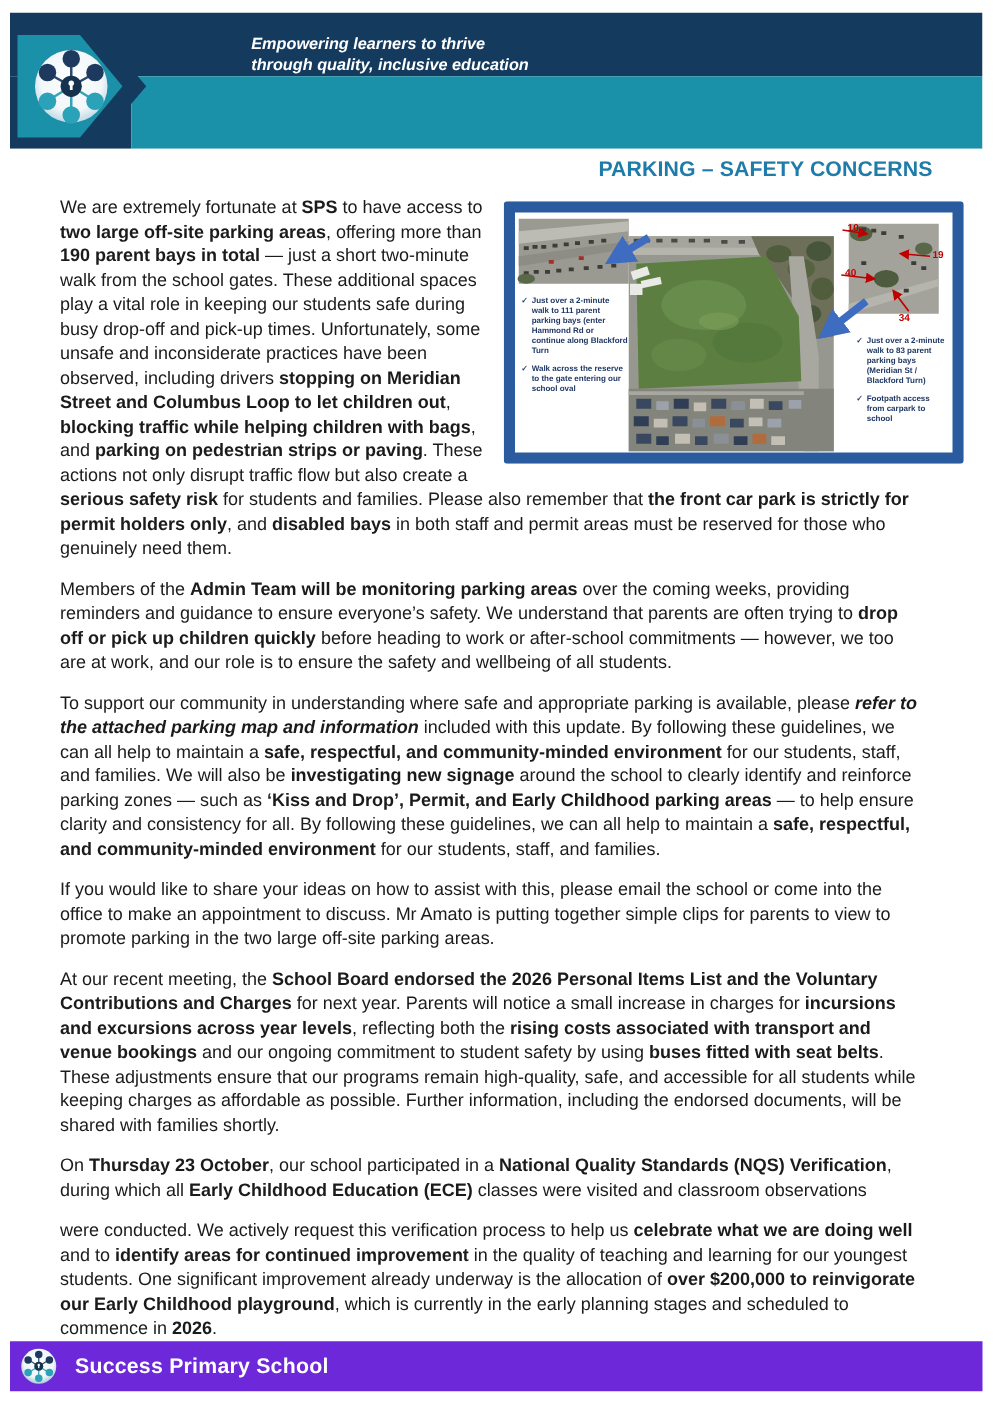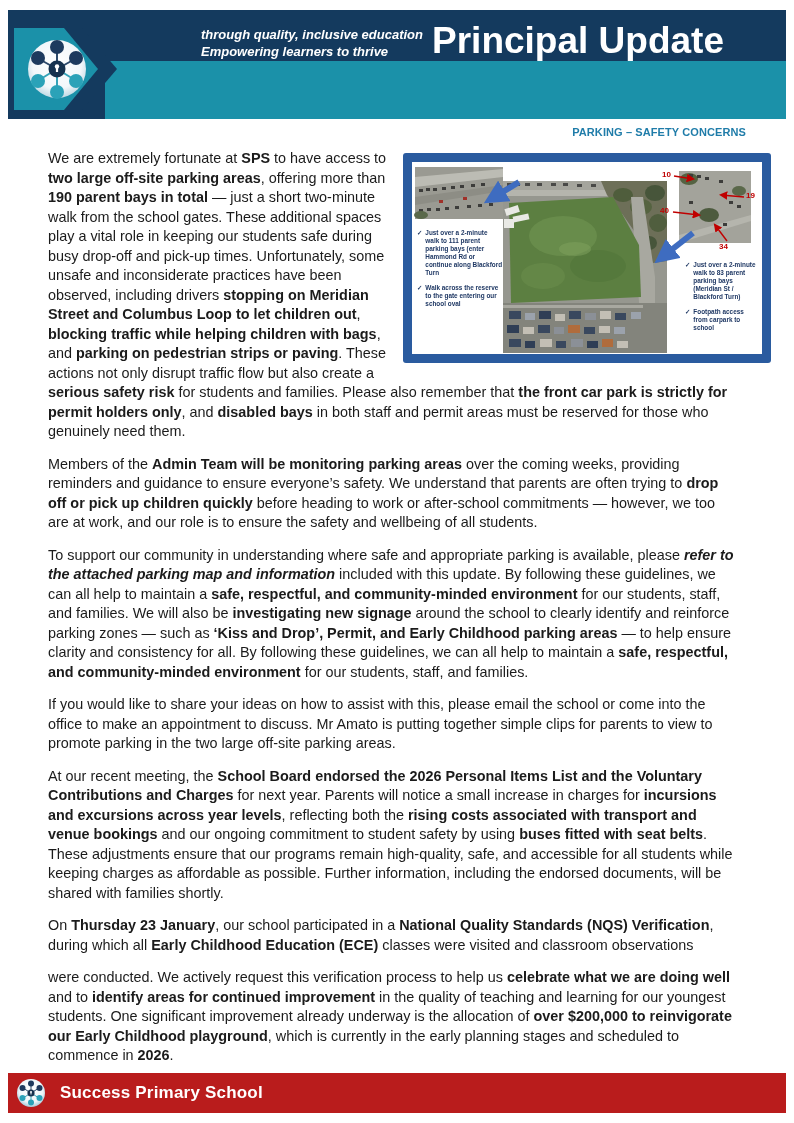--- a/index.html
+++ b/index.html
@@ -15,46 +15,46 @@
     position:absolute;left:193px;top:16px;width:250px;color:#ffffff;
     font-size:13px;font-weight:bold;font-style:italic;line-height:17px;
   }
   .main-title{
     position:absolute;right:62px;top:10px;color:#ffffff;
     font-size:37px;font-weight:bold;letter-spacing:0px;
   }
   
   .content{position:absolute;left:48px;top:126px;width:698px;}
   .sec-h{
-    text-align:right;color:#1F7CA9;font-weight:bold;font-size:11px;
+    text-align:right;color:#1F7CA9;font-weight:bold;font-size:17px;
     margin:0 0 11px 0;letter-spacing:0.1px;
   }
   .content p{
     font-size:14.4px;line-height:19.5px;color:#1b1b1b;margin:0 12px 13px 0;
   }
   .sec-h.mt{margin-top:16px;}
   
   .map{
     position:relative;float:right;width:368px;height:210px;
     margin:4px -25px 8px 12px;
   }
   .map svg{position:absolute;left:0;top:0;}
   .mbul{position:absolute;font-size:6.4px;font-weight:bold;color:#1f3864;line-height:8px;}
   .mbul .item{margin-bottom:7px;display:flex;}
   .mbul .chk{margin-right:3px;}
   .mbul-left{left:14px;top:76px;width:86px;}
   .mbul-right{left:282px;top:108px;width:72px;}
   .baynum{position:absolute;color:#C00000;font-size:8px;font-weight:bold;width:16px;}
-  .baynum.r{text-align:right;}
+  .baynum.r{text-align:right;margin-left:16px;}
   .bn-10{left:252px;top:17px;}
   .bn-20{left:250px;top:53px;}
   .bn-19{left:343px;top:38px;}
   .bn-34{left:316px;top:89px;}
   
-  .ftr{position:absolute;left:8px;top:1073px;width:778px;height:40px;background:#b91c1c;}
+  .ftr{position:absolute;left:8px;top:1073px;width:778px;height:40px;background:#6d28d9;}
   .ftr svg{position:absolute;left:8px;top:5px;}
   .ftr .school{
     position:absolute;left:52px;top:0;height:40px;display:flex;align-items:center;
     color:#ffffff;font-weight:bold;font-size:17px;letter-spacing:0.2px;
   }
 </style>
 </head>
 <body>
 
 <div class="hdr">
@@ -91,24 +91,23 @@
       <circle cx="68" cy="48" r="7" fill="#1d3a5e"></circle>
       <circle cx="30" cy="71" r="7" fill="#2ba2b8"></circle>
       <circle cx="68" cy="71" r="7" fill="#2ba2b8"></circle>
       <circle cx="49" cy="82" r="7" fill="#2ba2b8"></circle>
       <circle cx="49" cy="59" r="8.5" fill="#16324f"></circle>
       <circle cx="49" cy="56.5" r="2.2" fill="#ffffff"></circle>
       <rect x="47.9" y="57.5" width="2.2" height="4.5" fill="#ffffff"></rect>
     </g>
   </svg>
   <div class="tagline">
+    <div>Empowering learners to thrive</div>
     <div>through quality, inclusive education</div>
-    <div>Empowering learners to thrive</div>
   </div>
-  <div class="main-title">Principal Update</div>
 </div>
 
 <div class="content">
 
   <h2 class="sec-h">PARKING – SAFETY CONCERNS</h2>
 
   <div class="map">
     <svg width="368" height="210" viewBox="0 0 368 210">
       <defs>
         <marker id="redhead" markerWidth="6" markerHeight="6" refX="4.5" refY="3" orient="auto">
@@ -277,21 +276,21 @@
     <span class="baynum bn-34">34</span>
   </div>
 
   <p><span>We are extremely fortunate at </span><span style="font-weight: 700;">SPS</span><span> to have access to </span><span style="font-weight: 700;">two large off-site parking areas</span><span>, offering more than </span><span style="font-weight: 700;">190 parent bays in total</span><span> — just a short two-minute walk from the school gates. These additional spaces play a vital role in keeping our students safe during busy drop-off and pick-up times. Unfortunately, some unsafe and inconsiderate practices have been observed, including drivers </span><span style="font-weight: 700;">stopping on Meridian Street and Columbus Loop to let children out</span><span>, </span><span style="font-weight: 700;">blocking traffic while helping children with bags</span><span>, and </span><span style="font-weight: 700;">parking on pedestrian strips or paving</span><span>. These actions not only disrupt traffic flow but also create a </span><span style="font-weight: 700;">serious safety risk</span><span> for students and families. Please also remember that </span><span style="font-weight: 700;">the front car park is strictly for permit holders only</span><span>, and </span><span style="font-weight: 700;">disabled bays</span><span> in both staff and permit areas must be reserved for those who genuinely need them.</span></p>
   <p><span>Members of the </span><span style="font-weight: 700;">Admin Team will be monitoring parking areas</span><span> over the coming weeks, providing reminders and guidance to ensure everyone’s safety. We understand that parents are often trying to </span><span style="font-weight: 700;">drop off or pick up children quickly</span><span> before heading to work or after-school commitments — however, we too are at work, and our role is to ensure the safety and wellbeing of all students.</span></p>
   <p><span>To support our community in understanding where safe and appropriate parking is available, please </span><span style="font-weight: 700; font-style: italic;">refer to the attached parking map and information</span><span> included with this update. By following these guidelines, we can all help to maintain a </span><span style="font-weight: 700;">safe, respectful, and community-minded environment</span><span> for our students, staff, and families. We will also be </span><span style="font-weight: 700;">investigating new signage</span><span> around the school to clearly identify and reinforce parking zones — such as </span><span style="font-weight: 700;">‘Kiss and Drop’, Permit, and Early Childhood parking areas</span><span> — to help ensure clarity and consistency for all. By following these guidelines, we can all help to maintain a </span><span style="font-weight: 700;">safe, respectful, and community-minded environment</span><span> for our students, staff, and families.</span></p>
   <p><span>If you would like to share your ideas on how to assist with this, please email the school or come into the office to make an appointment to discuss. Mr Amato is putting together simple clips for parents to view to promote parking in the two large off-site parking areas.</span></p>
 
   <p><span>At our recent meeting, the </span><span style="font-weight: 700;">School Board endorsed the 2026 Personal Items List and the Voluntary Contributions and Charges</span><span> for next year. Parents will notice a small increase in charges for </span><span style="font-weight: 700;">incursions and excursions across year levels</span><span>, reflecting both the </span><span style="font-weight: 700;">rising costs associated with transport and venue bookings</span><span> and our ongoing commitment to student safety by using </span><span style="font-weight: 700;">buses fitted with seat belts</span><span>. These adjustments ensure that our programs remain high-quality, safe, and accessible for all students while keeping charges as affordable as possible. Further information, including the endorsed documents, will be shared with families shortly.</span></p>
 
-  <p><span>On </span><span style="font-weight: 700;">Thursday 23 January</span><span>, our school participated in a </span><span style="font-weight: 700;">National Quality Standards (NQS) Verification</span><span>, during which all </span><span style="font-weight: 700;">Early Childhood Education (ECE)</span><span> classes were visited and classroom observations</span></p>
+  <p><span>On </span><span style="font-weight: 700;">Thursday 23 October</span><span>, our school participated in a </span><span style="font-weight: 700;">National Quality Standards (NQS) Verification</span><span>, during which all </span><span style="font-weight: 700;">Early Childhood Education (ECE)</span><span> classes were visited and classroom observations</span></p>
   <p><span>were conducted. We actively request this verification process to help us </span><span style="font-weight: 700;">celebrate what we are doing well</span><span> and to </span><span style="font-weight: 700;">identify areas for continued improvement</span><span> in the quality of teaching and learning for our youngest students. One significant improvement already underway is the allocation of </span><span style="font-weight: 700;">over $200,000 to reinvigorate our Early Childhood playground</span><span>, which is currently in the early planning stages and scheduled to commence in </span><span style="font-weight: 700;">2026</span><span>.</span></p>
 </div>
 
 <div class="ftr">
   <svg width="30" height="30" viewBox="0 0 30 30">
     <defs>
       <radialGradient id="lgs" cx="50%" cy="42%" r="60%">
         <stop offset="0%" stop-color="#ffffff"></stop>
         <stop offset="70%" stop-color="#eef6f9"></stop>
         <stop offset="100%" stop-color="#9fc4d4"></stop>

